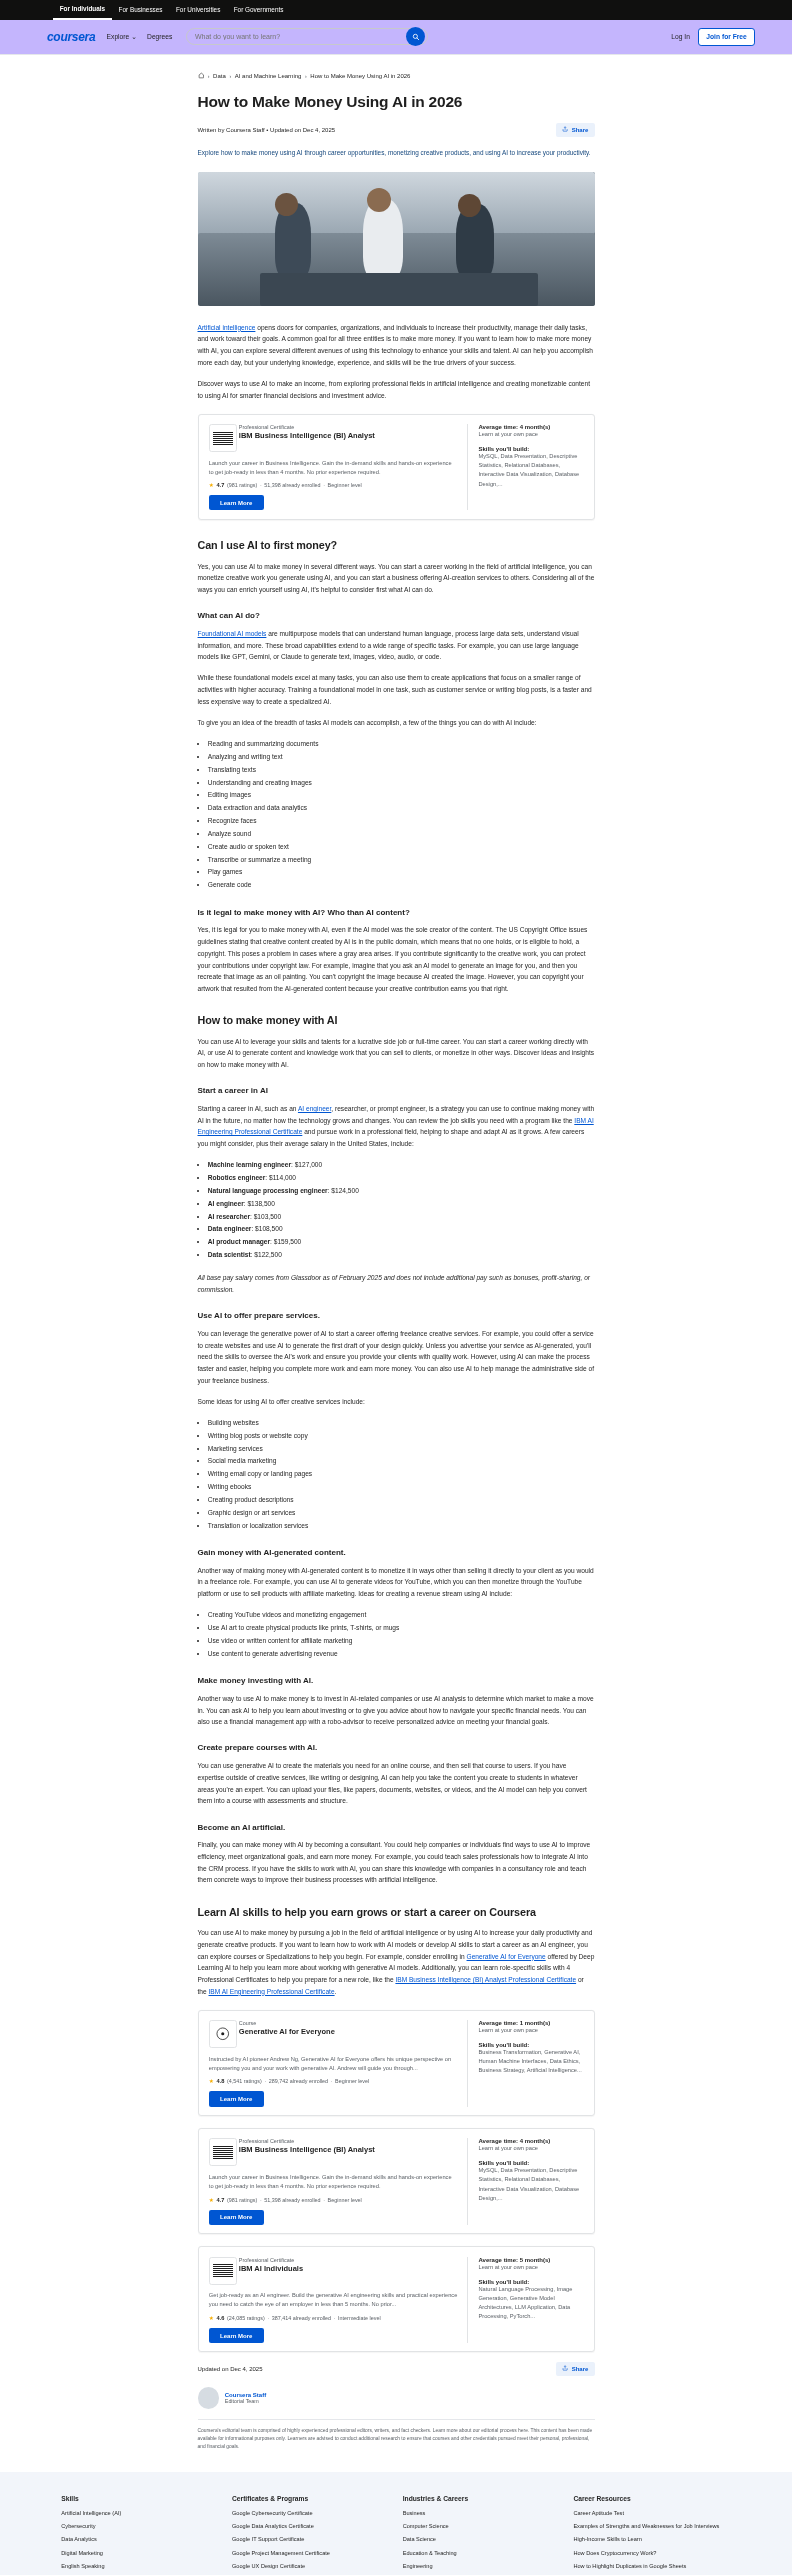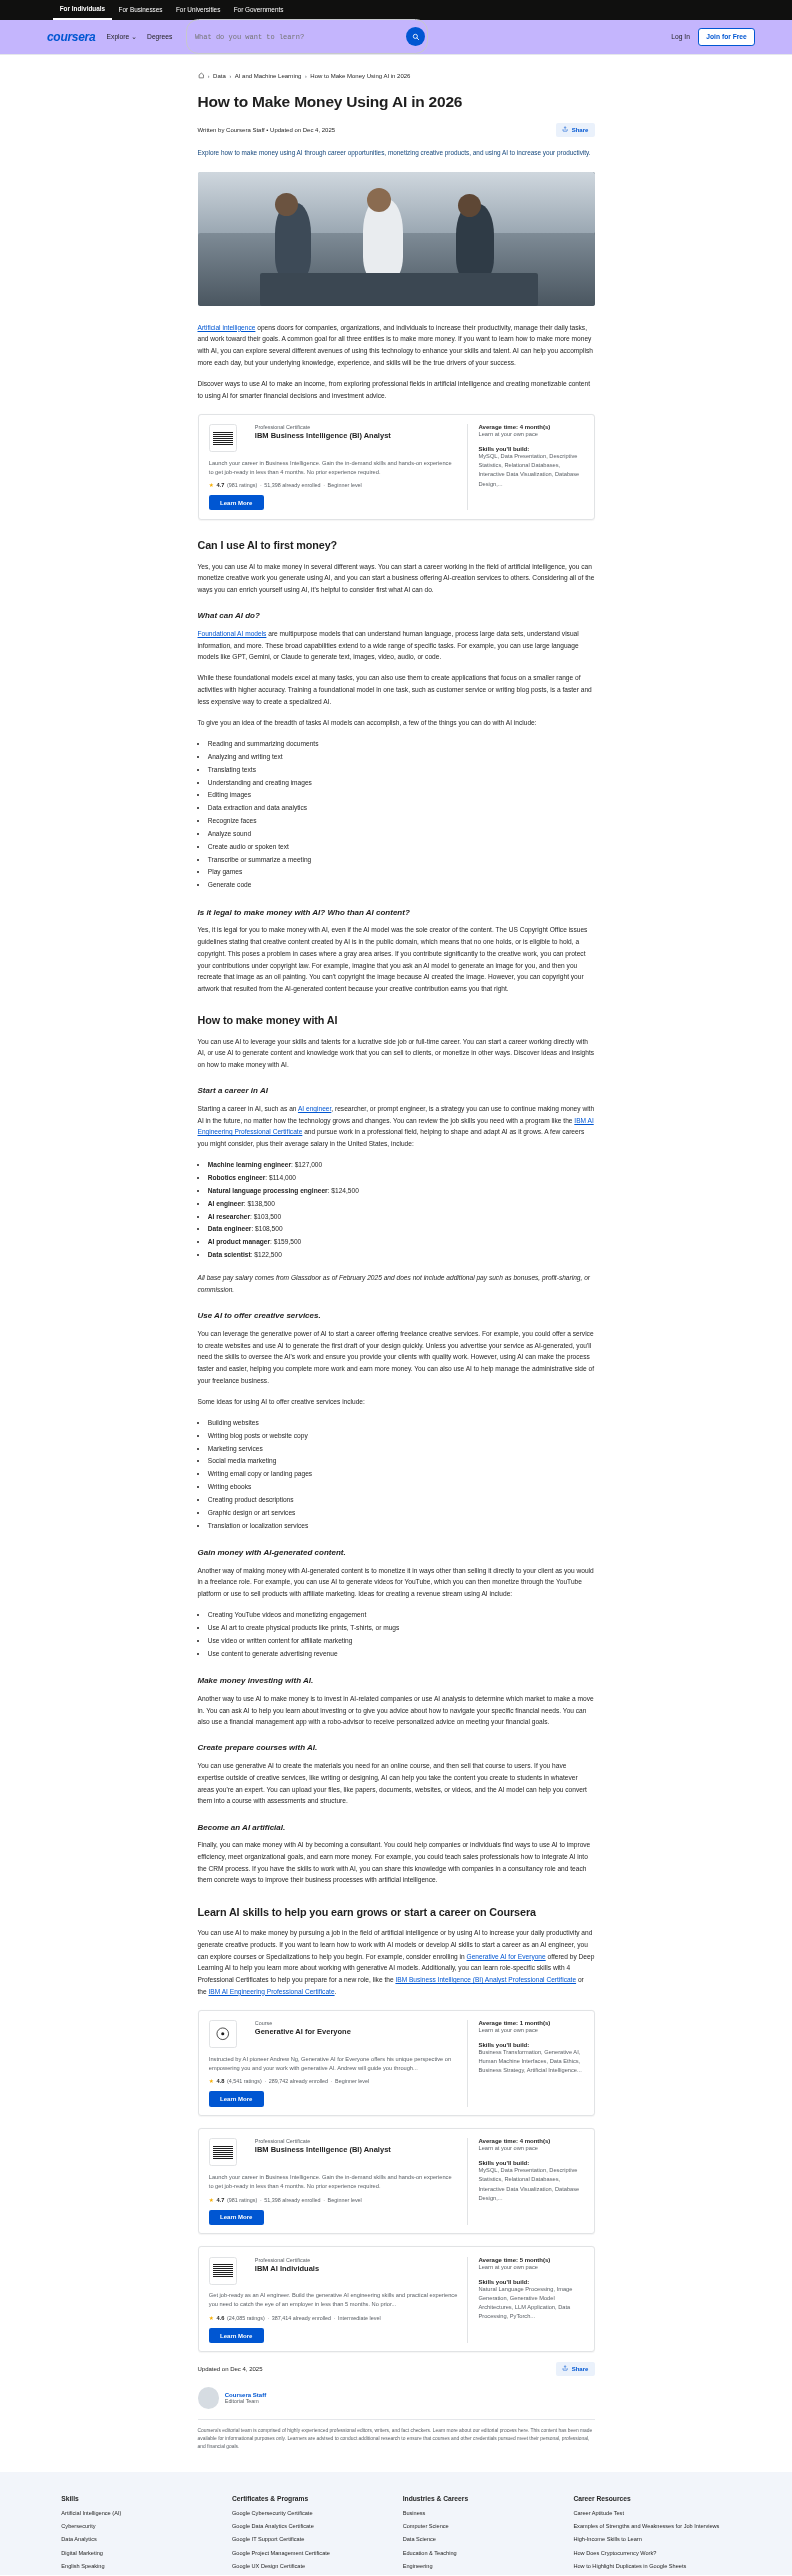--- a/index.html
+++ b/index.html
@@ -52,28 +52,27 @@
   .nav-link {
     font-size: 6.7px;
     color: #1f1f1f;
     margin-right: 10.3px;
     white-space: nowrap;
     cursor: pointer;
   }
   .searchwrap {
     flex: 0 0 auto;
     width: 242px;
-    height: 35px;
+    height: 17px;
     border: 0.5px solid #c7c9cb;
     border-radius: 12.4px;
     display: flex;
     align-items: center;
     padding-left: 8.2px;
     margin-left: 3.1px;
-    font-family: Liberation Mono, monospace;
   }
   .searchwrap input {
     flex: 1;
     border: none;
     outline: none;
     font-size: 7px;
     font-family: inherit;
     color: #5b6066;
     background: transparent;
   }
@@ -133,37 +132,37 @@
     margin-bottom: 15.5px;
     position: relative;
     background: linear-gradient(160deg,#b9c6cf 0%,#8d9ba6 30%,#6d7b86 62%,#53606b 100%);
   }
   .hero-fig { position: absolute; border-radius: 40% 40% 30% 30%; }
   .hero-tab { position:absolute; border-radius:2.1px; }
 
   p.body { font-size: 6.6px; line-height: 1.78; color: #1f1f1f; margin-bottom: 9.3px; }
   p.body.italic { font-style: italic; }
   h2.sec { font-size: 10.8px; font-weight: 700; letter-spacing: -0.1px; margin: 19.6px 0 9.3px; }
-  h3.sub { font-size: 8px; font-weight: 700; margin: 15.5px 0 7.7px; font-style: italic; }
+  h3.sub { font-size: 8px; font-weight: 700; margin: 15.5px 0 7.7px; }
   ul.body-list { margin: 2.1px 0 10.3px 10.3px; }
   ul.body-list li { font-size: 6.6px; line-height: 1.95; color: #1f1f1f; }
   ul.body-list li b { font-weight: 700; }
 
   
   .course-card {
     border: 0.5px solid #e1e3e5;
     border-radius: 3.1px;
     padding: 9.3px 10.3px 8.2px;
     display: flex;
     margin: 12.4px 0 9.3px;
     background: #fff;
     box-shadow: 0 0.5px 1px rgba(0,0,0,0.04);
   }
   .cc-left { flex: 1; padding-right: 9.3px; }
-  .cc-head { display: flex; gap: 18px; margin-bottom: 6.7px; }
+  .cc-head { display: flex; gap: 2px; margin-bottom: 6.7px; }
   .cc-logo {
     width: 28px; height: 28px; flex: 0 0 28px;
     border: 0.5px solid #e1e3e5; border-radius: 2.6px;
     display: flex; align-items: center; justify-content: center;
     background: #fff;
   }
   .ibm-mark { display: flex; flex-direction: column; gap: 1px; }
   .ibm-mark i { display:block; width: 19.6px; height: 1px; background: #1f1f1f; }
   .cc-type { font-size: 5.4px; color: #5b6066; margin-bottom: 1px; }
   .cc-title { font-size: 7.5px; font-weight: 700; line-height: 1.25; color: #1f1f1f; }
@@ -364,21 +363,21 @@
     <li><b>Robotics engineer</b>: <span>$114,000</span></li>
     <li><b>Natural language processing engineer</b>: <span>$124,500</span></li>
     <li><b>AI engineer</b>: <span>$138,500</span></li>
     <li><b>AI researcher</b>: <span>$103,500</span></li>
     <li><b>Data engineer</b>: <span>$108,500</span></li>
     <li><b>AI product manager</b>: <span>$159,500</span></li>
     <li><b>Data scientist</b>: <span>$122,500</span></li>
   </ul>
   <p class="body italic">All base pay salary comes from Glassdoor as of February 2025 and does not include additional pay such as bonuses, profit-sharing, or commission.</p>
 
-  <h3 class="sub">Use AI to offer creative services.</h3>
+  <h3 class="sub">Use AI to offer prepare services.</h3>
   <p class="body">You can leverage the generative power of AI to start a career offering freelance creative services. For example, you could offer a service to create websites and use AI to generate the first draft of your design quickly. Unless you advertise your service as AI-generated, you'll need the skills to oversee the AI's work and ensure you provide your clients with quality work. However, using AI can make the process faster and easier, helping you complete more work and earn more money. You can also use AI to help manage the administrative side of your freelance business.</p>
   <p class="body">Some ideas for using AI to offer creative services include:</p>
   <ul class="body-list">
     <li>Building websites</li>
     <li>Writing blog posts or website copy</li>
     <li>Marketing services</li>
     <li>Social media marketing</li>
     <li>Writing email copy or landing pages</li>
     <li>Writing ebooks</li>
     <li>Creating product descriptions</li>

